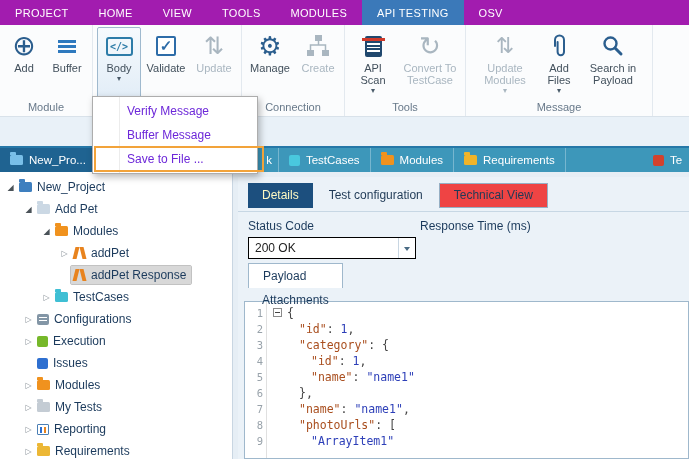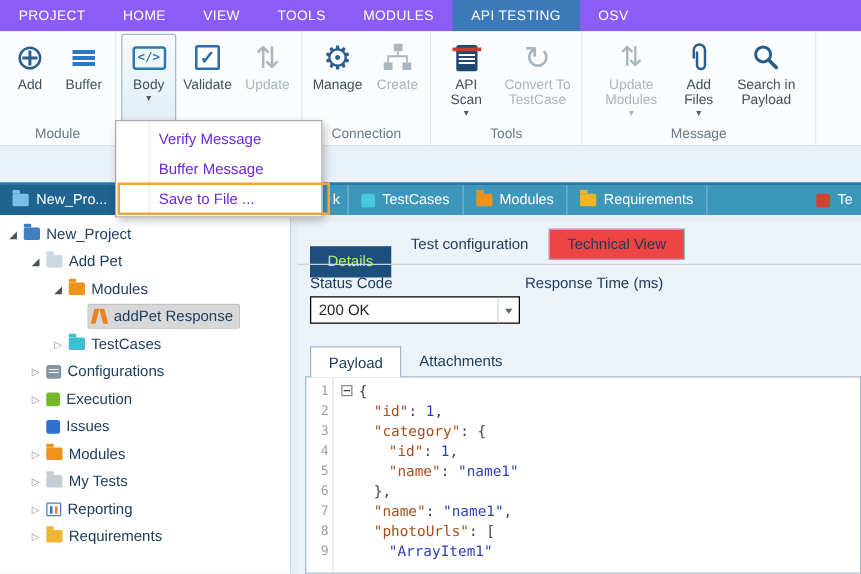--- a/index.html
+++ b/index.html
@@ -3,21 +3,21 @@
 <meta charset="utf-8">
 <style>
   * { box-sizing: border-box; }
   html,body { margin:0; padding:0; }
   body {
     width:689px; height:459px; position:relative; overflow:hidden;
     font-family:"Liberation Sans", sans-serif; background:#E6EEF5; cursor:default;
   }
 
   
-  .menubar { position:absolute; top:0; left:0; right:0; height:25px; background:#8b5cf6; display:flex; }
+  .menubar { position:absolute; top:0; left:0; right:0; height:25px; background:#a21caf; display:flex; }
   .menu-item { color:#fff; font-size:11px; padding:0 15px; display:flex; align-items:center; letter-spacing:.3px; }
   .menu-item.active { background:#3B79B9; }
 
   
   .ribbon { position:absolute; top:25px; left:0; right:0; height:92px; background:#FBFCFD; border-bottom:1px solid #D9E2EA; display:flex; }
   .rgroup { display:flex; flex-direction:column; border-right:1px solid #E3E9EF; }
   .rgroup .btns { display:flex; flex:1; padding:2px 3px 0; align-items:stretch; }
   .rgroup .glabel { height:17px; line-height:16px; font-size:11px; color:#68798A; text-align:center; }
   .g5 .btns { padding:2px 10px 0; }
 
@@ -85,33 +85,33 @@
   .config-icon { width:12px; height:11px; background:#8396A6; border-radius:2px; position:relative; flex:none; }
   .config-icon::before { content:""; position:absolute; left:2px; right:2px; top:3px; height:5px;
                          background:repeating-linear-gradient(to bottom,#fff 0 1px,transparent 1px 2.5px); }
   .report-icon { width:12px; height:11px; background:#fff; border:1px solid #4A7FB5; border-radius:1px; position:relative; flex:none; }
   .report-icon::before { content:""; position:absolute; left:2px; bottom:1px; width:2px; height:6px; background:#2E6FD0; box-shadow:4px 0 0 #E8831E; }
 
   
   .rpanel { position:absolute; left:238px; right:0; top:177px; bottom:0; background:#EBF2F8; }
   .dtabs { position:absolute; top:6px; left:10px; display:flex; gap:2px; }
   .dtab { height:25px; line-height:25px; padding:0 14px; font-size:12px; color:#1F3A56; }
-  .dtab.dark { background:#1C4F7E; color:#bef264;margin-top:14px; }
+  .dtab.dark { background:#1C4F7E; color:#fef9c3; }
   .dtab.active { background:#ef4444; border:1px solid #96AFC4; line-height:23px; }
   .dsep { position:absolute; top:34px; left:0; right:0; height:1px; background:#C7D7E4; }
 
   .flabel { position:absolute; top:42px; font-size:12px; color:#1B3A5C; }
   .fl1 { left:10px; } .fl2 { left:182px; }
   .combo { position:absolute; left:10px; top:60px; width:168px; height:22px; background:#fff; border:1px solid #000000; display:flex; align-items:center; font-size:12px; color:#222; }
   .combo-val { flex:1; padding-left:6px; }
   .combo-btn { width:17px; align-self:stretch; border-left:1px solid #C8D6E2; display:flex; align-items:center; justify-content:center; }
   .combo-btn::before { content:""; width:0; height:0; border:3.5px solid transparent; border-top:4.5px solid #4A6B84; margin-top:4px; }
   .tbox { position:absolute; left:182px; top:60px; width:138px; height:22px; border:1px solid #90AEC6; font:12px "Liberation Sans",sans-serif; padding:0 5px; color:#222; background:#fff; }
 
-  .ptabs { position:absolute; left:10px; top:100px; height:25px; display:flex; z-index:2; }
+  .ptabs { position:absolute; left:10px; top:86px; height:25px; display:flex; z-index:2;flex-direction:column; }
   .ptab { padding:0 14px; line-height:24px; font-size:12px; color:#1B3A5C; }
   .ptab.active { background:#fff; border:1px solid #9FB8CC; border-bottom:none; }
 
   .code { position:absolute; left:6px; right:0; top:124px; bottom:0; background:#fff; border:1px solid #9FB8CC; display:flex; font-family:"DejaVu Sans Mono",monospace; }
   .gutter { width:22px; border-right:1px solid #E0E0E0; padding:3px 3px 0 0; text-align:right; color:#98A2AA; font-size:10.5px; }
   .gutter span { display:block; height:16px; line-height:16px; }
   .lines { flex:1; padding:3px 0 0 2px; font-size:11.5px; color:#333; overflow:hidden; }
   .cline { height:16px; line-height:16px; position:relative; padding-left:18px; white-space:pre; }
   .cline.ind1 { padding-left:30px; } .cline.ind2 { padding-left:42px; }
   .collapse-box { position:absolute; left:4px; top:3px; width:9px; height:9px; border:1px solid #8A8A8A; background:#fff; }
@@ -288,20 +288,27 @@
         <span>Add Pet</span>
       </span>
   </div>
   <div class="trow lvl2">
     <span class="arrow expanded"></span>
     <span class="tsel">
         <span class="folder" style="background:#F0921E"></span>
         <span>Modules</span>
       </span>
   </div>
+  <div class="trow lvl3">
+    <span class="arrow collapsed"></span>
+    <span class="tsel">
+        <span class="module-icon"></span>
+        <span>addPet</span>
+      </span>
+  </div>
   <div class="trow lvl3 selected">
     <span class="arrow"></span>
     <span class="tsel">
         <span class="module-icon"></span>
         <span>addPet Response</span>
       </span>
   </div>
   <div class="trow lvl2">
     <span class="arrow collapsed"></span>
     <span class="tsel">

